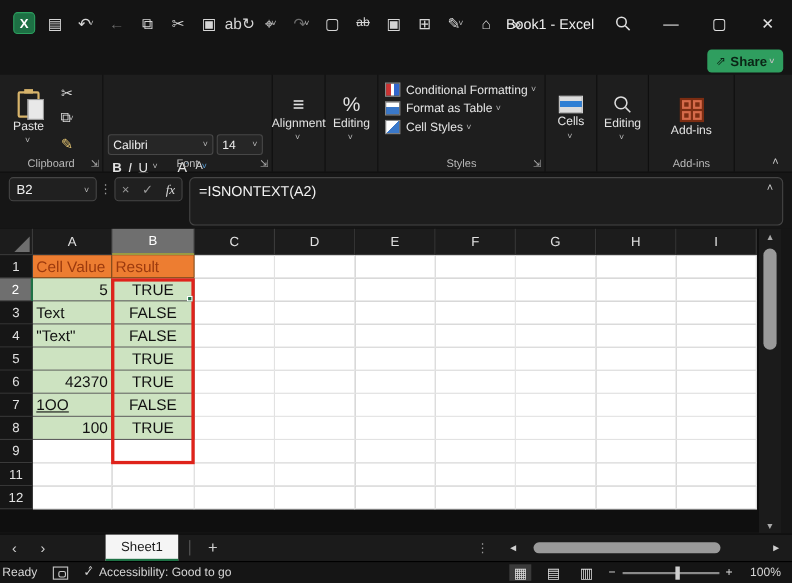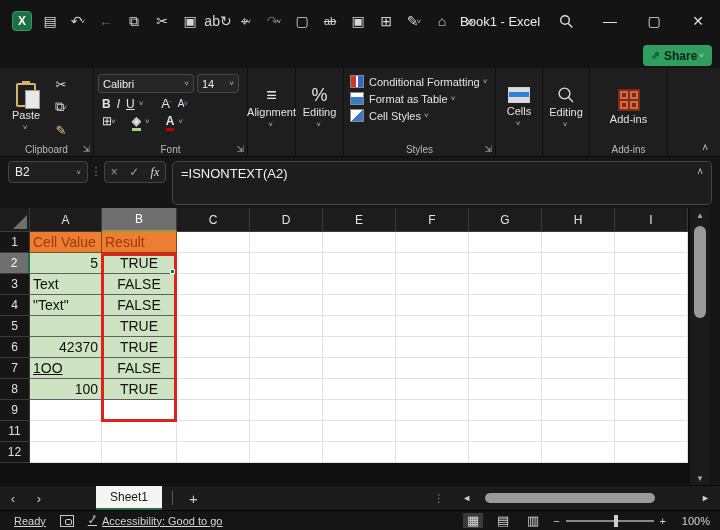--- a/index.html
+++ b/index.html
@@ -34,21 +34,21 @@
   .g-clipboard { width:94px; display:flex; }
   .paste-btn { width:44px; display:flex; flex-direction:column; align-items:center; justify-content:center; gap:2px; color:#e3e3e3; }
   .clip-icon { width:20px; height:24px; border:2px solid #d8b46b; border-radius:2px; position:relative; background:transparent; }
   .clip-icon:after { content:""; position:absolute; right:-6px; bottom:-4px; width:13px; height:17px; background:#e8e8e8; border:1px solid #999; }
   .clip-icon:before { content:""; position:absolute; top:-4px; left:4px; width:8px; height:4px; background:#d8b46b; }
   .cc-col { display:flex; flex-direction:column; justify-content:center; gap:3px; }
   .mini { width:26px; height:20px; display:flex; align-items:center; justify-content:center; font-size:13px; color:#d9d9d9; }
   .painter { color:#e8c874; }
   .g-font { width:154px; display:flex; flex-direction:column; gap:3px; padding-top:6px; }
   .font-row1 { display:flex; gap:3px; }
-  .fsel { background:#262626; border:1px solid #474747; border-radius:3px; color:#eee; font-size:11px; height:19px; display:flex; align-items:center; justify-content:space-between; padding:0 4px; }
+  .fsel { background:#262626; border:1px solid #474747; border-radius:3px; color:#eee; font-size:11px; height:19px; display:flex; align-items:center; justify-content:space-between; padding:0 4px;margin-top:48px; }
   .fname { width:96px; } .fsize { width:42px;text-align:right; }
   .font-row { display:flex; align-items:center; gap:6px; padding-left:4px; font-size:12px; color:#e3e3e3; }
   .fbtn { display:flex; align-items:center; gap:1px; }
   .bold { font-weight:bold; } .ital { font-style:italic; } .unders { text-decoration:underline; }
   .grow { font-size:13px; } .shrink { font-size:10px; }
   .accent-chip { position:relative; font-weight:bold; }
   .chip { position:absolute; left:0; right:0; bottom:-3px; height:3px; }
   .g-align, .g-number { width:48px; display:flex; flex-direction:column; align-items:center; justify-content:center; gap:2px; color:#e3e3e3; }
   .bigicon { font-size:18px; line-height:18px; }
   .g-styles { width:152px; display:flex; flex-direction:column; justify-content:flex-start; gap:4px; padding-top:7px; padding-left:6px; }
@@ -106,21 +106,21 @@
   .tabdivider { width:1px; height:14px; background:#5a5a5a; margin:0 10px; }
   .addsheet { color:#cfcfcf; font-size:15px; padding:0 6px; }
   .sb-spacer { flex:1; }
   .hs-dots { color:#9a9a9a; margin-right:14px; font-size:11px; }
   .hs-arrow { color:#cfcfcf; font-size:9px; padding:0 4px; }
   .hs-track { width:218px; height:12px; position:relative; margin:0 2px; }
   .hs-thumb { position:absolute; top:1px; left:8px; width:170px; height:10px; background:#9a9a9a; border-radius:5px; }
 
   
   .statusbar { position:absolute; top:510px; left:0; width:720px; height:20px; background:#151515; border-top:1px solid #000; display:flex; align-items:center; font-size:11px; color:#d6d6d6; }
-  .st-left { display:flex; align-items:center; gap:14px; padding-left:14px;text-decoration:underline; }
+  .st-left { display:flex; align-items:center; gap:14px; padding-left:2px; }
   .macro-icon { width:14px; height:12px; border:1px solid #c9c9c9; position:relative; }
   .macro-icon:after { content:""; position:absolute; right:1px; bottom:1px; width:5px; height:4px; border:1px solid #c9c9c9; border-radius:2px; }
   .acc-wrap { display:flex; align-items:center; gap:5px; }
   .acc-icon { font-size:11px; }
   .st-right { position:absolute; right:10px; display:flex; align-items:center; gap:10px; }
   .view-ic { font-size:13px; color:#d9d9d9; width:20px; text-align:center; }
   .view-ic.active { background:#3a3a3a; }
   .zoomline { display:flex; align-items:center; gap:6px; }
   .ztrack { width:88px; height:2px; background:#8a8a8a; position:relative; }
   .zthumb { position:absolute; left:48px; top:-5px; width:4px; height:12px; background:#cfcfcf; }

